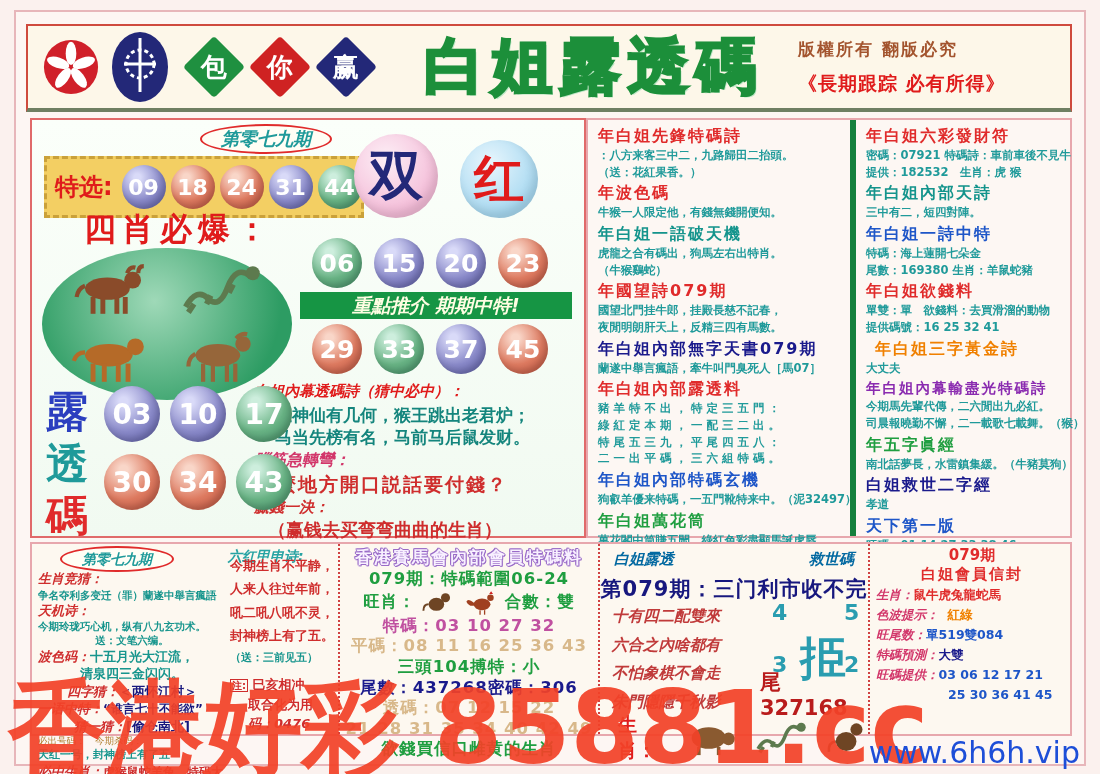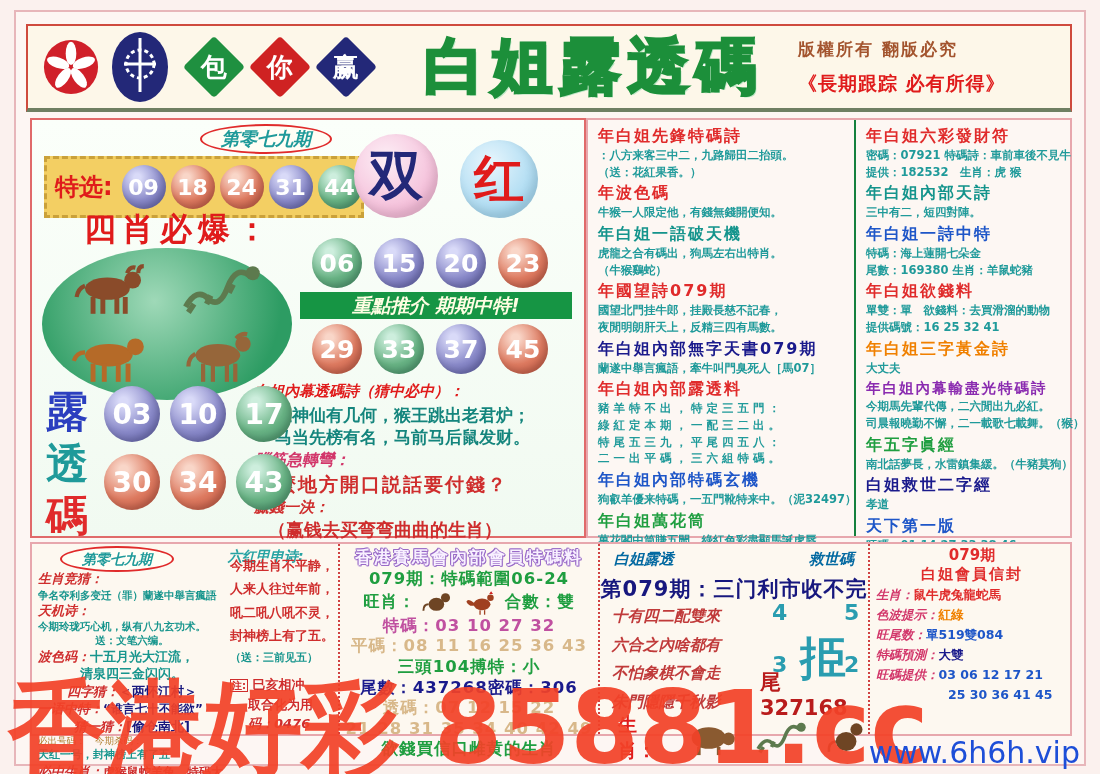--- a/index.html
+++ b/index.html
@@ -43,28 +43,28 @@
   .poem-l2{position:absolute;left:226px;top:306px;}
   .poemline{color:#14857d;font-weight:bold;font-size:17px;white-space:nowrap;}
   .teaser-t{position:absolute;left:222px;top:330px;color:#d2366a;font-weight:bold;font-style:italic;font-size:16px;}
   .teaser-q{position:absolute;left:224px;top:352px;color:#cf2d2d;font-weight:bold;font-size:19px;letter-spacing:2px;white-space:nowrap;}
   .teaser-a1{position:absolute;left:222px;top:378px;color:#cf2d2d;font-weight:900;font-style:italic;font-size:15px;}
   .teaser-a2{position:absolute;left:236px;top:398px;color:#cf2d2d;font-weight:bold;font-size:18px;white-space:nowrap;}
   .vword{position:absolute;left:14px;font-size:42px;font-weight:900;}
   .lballs{position:absolute;display:flex;}
   
   .mrbox{position:absolute;left:586px;top:118px;width:486px;height:420px;border:2px solid #e7a7ad;background:#fdf7f3;box-sizing:border-box;display:flex;}
-  .midcol{width:268px;border-right:2px solid #15803d;box-sizing:border-box;padding:6px 6px 0 10px;}
+  .midcol{width:268px;border-right:6px solid #15803d;box-sizing:border-box;padding:6px 6px 0 10px;}
   .rightcol{flex:1;padding:6px 6px 0 10px;}
   .sec{margin-bottom:3px;}
   .sec .st{font-weight:900;font-size:16px;letter-spacing:2px;white-space:nowrap;}
   .sec .bl{color:#1f9a9a;font-weight:bold;font-size:11.5px;line-height:1.45;white-space:nowrap;}
   .tx[data-color="red"]{color:#e02b2b;} .tx[data-color="teal"]{color:#14948c;}
   .tx[data-color="navy"]{color:#1a1a8c;} .tx[data-color="blue"]{color:#1e56c8;}
-  .tx[data-color="green"]{color:#1f9e40;} .tx[data-color="orange"]{color:#f08000;}
+  .tx[data-color="green"]{color:#1f9e40;} .tx[data-color="orange"]{color:#f08000;margin-left:9px;}
   .tx[data-color="purple"]{color:#8a2bb0;} .tx[data-color="magenta"]{color:#c050a0;}
   .tx[data-color="tan"]{color:#d8b88a;}
   .inl{display:inline-flex;align-items:center;gap:3px;}
   
   .bot{position:absolute;left:30px;top:542px;width:1042px;height:194px;border:2px solid #e7a7ad;background:#fdf8f0;box-sizing:border-box;}
   .vsep{position:absolute;top:0;bottom:0;border-left:2px dotted #d04040;}
   .pA{position:absolute;left:0;top:0;width:306px;height:100%;}
   .pA .oval{left:28px;top:2px;width:110px;height:22px;font-size:14px;line-height:22px;}
   .pA-title{position:absolute;left:196px;top:4px;color:#27a3a3;font-weight:bold;font-style:italic;font-size:14px;}
   .pA-l{position:absolute;left:6px;top:26px;width:188px;font-size:10.5px;line-height:1.35;}

